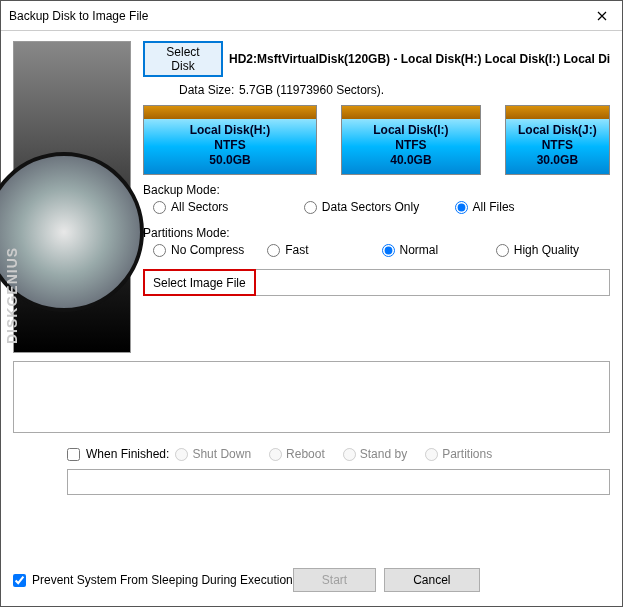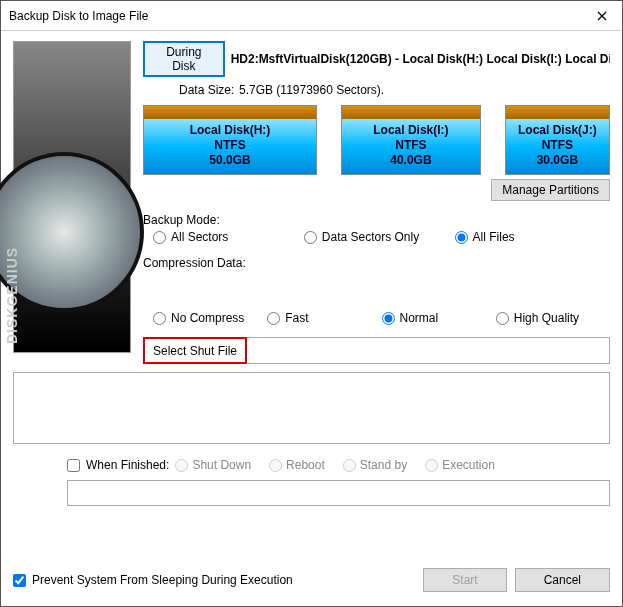--- a/index.html
+++ b/index.html
@@ -20,36 +20,36 @@
   .disk-label { font-weight: 700; font-size: 12px; white-space: nowrap; overflow: hidden; }
   .datasize-row { display:flex; padding-left:36px; margin-bottom:8px; font-size:12px; }
   .parts { display: flex; gap: 24px; margin-bottom: 4px; }
   .part { flex:1; border:1px solid #888; }
   .part .bar { height:13px; background: linear-gradient(#d8900a,#a86400); }
   .part .pbody { background: linear-gradient(#8fe3ff,#00b7ff,#0088d7); text-align:center; padding:4px 2px 6px 2px; font-size:12px; font-weight:700; color:#002; }
   .part .pbody div { line-height:1.25; }
   .mprow { display:flex; justify-content:flex-end; margin-bottom:8px; }
   .grouplabel { margin:4px 0 3px 0; }
   .radios { display:flex; gap:0; margin-bottom:8px; padding-left:10px;align-items:center; }
-  .radios.four label { width:25%;margin-top:38px; }
+  .radios.four label { width:25%; }
   .radios.three label { width:33%; }
   .radios label { display:flex; align-items:center; gap:5px; font-size:12px; cursor:pointer; }
   .radios input { margin:0; }
   .sif-row { display:flex; margin-top:4px; }
   .sif-btn { border:2px solid #d40000; background:#fff; color:#000; padding:4px 8px; font-size:12px; cursor:pointer; }
   .sif-field { flex:1; border:1px solid #a9a9a9; border-left:none; height:27px; background:#fff; }
   .remark-row { display:flex; margin-top:8px; }
   .remark-labels { width:90px; text-align:right; padding-right:6px; font-size:12px; line-height:1.4; }
   .remark-box { flex:1; height:72px; border:1px solid #a9a9a9; background:#fff; resize:none; font-family:inherit; font-size:12px; padding:2px; }
   .wf-row { display:flex; align-items:center; gap:6px; margin-top:14px; padding-left:54px; }
   .wf-row .opts { display:flex; gap:18px; }
   .wf-row .opts label { display:flex; align-items:center; gap:4px; color:#888; }
   .wf-row .opts input { margin:0; }
   .wf-field { margin:8px 0 0 54px; height:26px; border:1px solid #a9a9a9; background:#fff; }
-  .footer { display:flex; align-items:center; justify-content:space-between; margin-top:auto; padding-top:10px; }
+  .footer { display:flex; align-items:center; justify-content:flex-start; margin-top:auto; padding-top:10px; }
   .footer-right { display:flex; gap:8px; }
   .footer .btn { padding:4px 28px; }
   .chk { display:flex; align-items:center; gap:6px; font-size:12px; }
   .chk input { margin:0; }
 </style>
 </head>
 <body>
 
 <div class="window">
 
@@ -64,21 +64,21 @@
 
   <div class="body">
     <div class="toprow">
       <div class="sidebar-img">
         <div class="disk-circle"></div>
         <span class="brand">DISKGENIUS</span>
       </div>
 
       <div class="right">
         <div class="row">
-          <button class="btn sel">During Disk</button>
+          <button class="btn sel">Select Disk</button>
           <span class="disk-label">HD2:MsftVirtualDisk(120GB) - Local Disk(H:) Local Disk(I:) Local Disk</span>
         </div>
 
         <div class="datasize-row">
           <span style="width:60px;">Data Size:</span>
           <span>5.7GB (11973960 Sectors).</span>
         </div>
 
         <div class="parts">
           <div class="part" style="flex:5">
@@ -100,62 +100,59 @@
           <div class="part" style="flex:3">
             <div class="bar"></div>
             <div class="pbody">
               <div>Local Disk(J:)</div>
               <div>NTFS</div>
               <div>30.0GB</div>
             </div>
           </div>
         </div>
 
-        <div class="mprow">
-          <button class="btn">Manage Partitions</button>
-        </div>
 
         <div class="grouplabel">Backup Mode:</div>
         <div class="radios three">
           <label>
               <input type="radio" name="bm" style="">
               <span>All Sectors</span>
             </label>
           <label>
               <input type="radio" name="bm" style="">
               <span>Data Sectors Only</span>
             </label>
           <label>
               <input type="radio" name="bm" checked="" style="">
               <span>All Files</span>
             </label>
         </div>
 
-        <div class="grouplabel">Compression Data:</div>
+        <div class="grouplabel">Partitions Mode:</div>
         <div class="radios four">
           <label>
               <input type="radio" name="cm" style="">
               <span>No Compress</span>
             </label>
           <label>
               <input type="radio" name="cm" style="">
               <span>Fast</span>
             </label>
           <label>
               <input type="radio" name="cm" checked="" style="">
               <span>Normal</span>
             </label>
           <label>
               <input type="radio" name="cm" style="">
               <span>High Quality</span>
             </label>
         </div>
 
         <div class="sif-row">
-          <button class="sif-btn">Select Shut File</button>
+          <button class="sif-btn">Select Image File</button>
           <input class="sif-field" value="" style="">
         </div>
       </div>
     </div>
 
     <div class="remark-row">
       <textarea class="remark-box" style=""></textarea>
     </div>
 
     <div class="wf-row">
@@ -171,21 +168,21 @@
         <label>
             <input type="radio" name="wf" disabled="" style="">
             <span>Reboot</span>
           </label>
         <label>
             <input type="radio" name="wf" disabled="" style="">
             <span>Stand by</span>
           </label>
         <label>
             <input type="radio" name="wf" disabled="" style="">
-            <span>Execution</span>
+            <span>Partitions</span>
           </label>
       </div>
     </div>
     <input class="wf-field" value="" style="">
 
     <div class="footer">
       <label class="chk">
         <input type="checkbox" checked="" style="">
           <span>Prevent System From Sleeping During Execution</span>
       </label>

